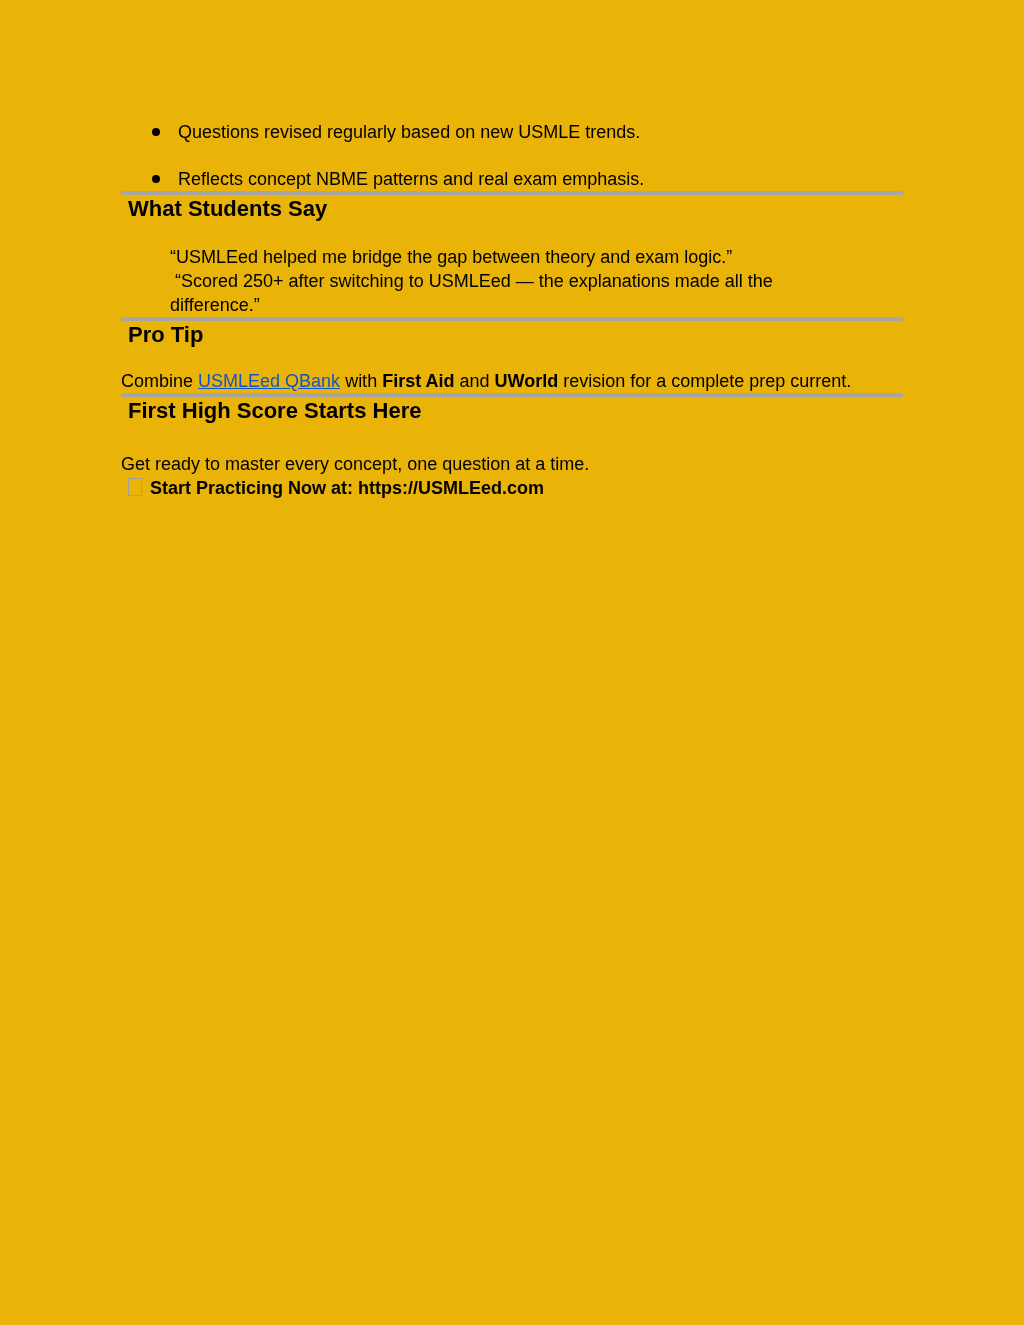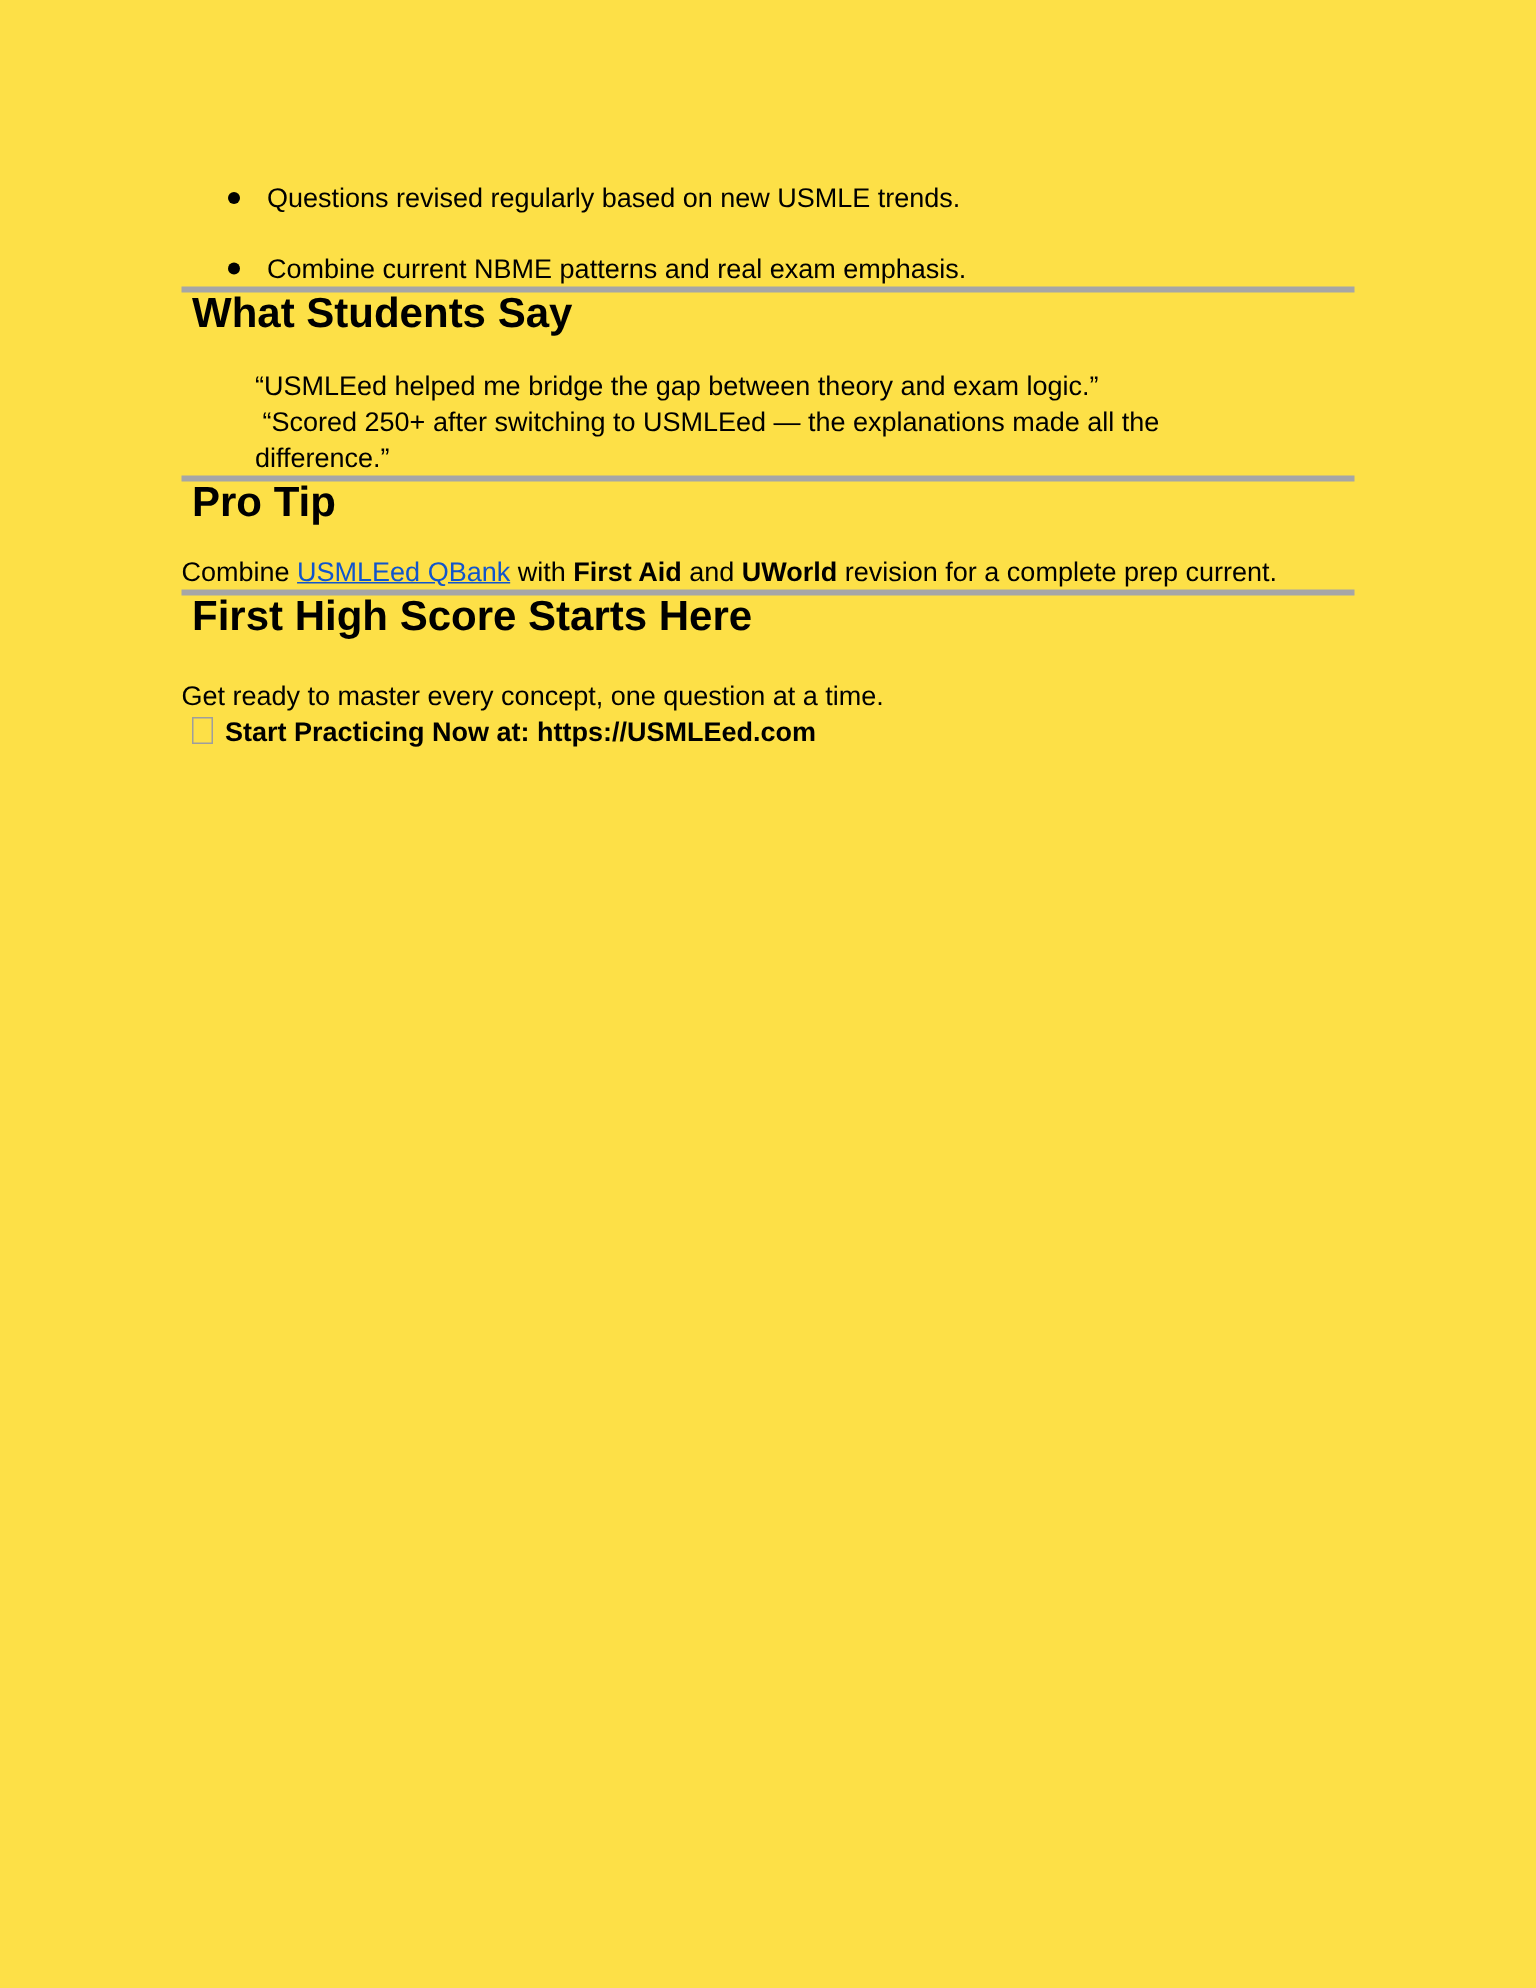--- a/index.html
+++ b/index.html
@@ -13,21 +13,21 @@
     color: #000000;
     font-family: "Liberation Sans", sans-serif;
     font-size: 18px;
     overflow: hidden;
   }
   .page {
     box-sizing: border-box;
     width: 1024px;
     height: 1325px;
     padding: 120px 121px 0 121px;
-    background: #fde047;
+    background: #eab308;
   }
   
   ul.bullets {
     list-style: none;
     margin: 0;
     padding: 0;
   }
   ul.bullets li {
     position: relative;
     padding-left: 57px;
@@ -52,21 +52,21 @@
     background: #a6a6a6;
     margin: 0;
   }
   .hr-1 { margin-top: 61px; }
   .hr-2 { margin-top: 36px; }
   .hr-3 { margin-top: 36px; }
   
   h2.section-heading {
     margin: 0;
     padding-left: 7px;
-    font-size: 28px;
+    font-size: 22px;
     line-height: 28px;
     font-weight: bold;
     color: #000000;
   }
   .h-1 { margin-top: 26px; }
   .h-2 { margin-top: 29px; }
   .h-3 { margin-top: 27px; }
   
   p {
     margin: 0;
@@ -105,21 +105,21 @@
 
 <div class="page">
 
   <ul class="bullets">
     <li>
       <span class="dot"></span>
       <span>Questions revised regularly based on new USMLE trends.</span>
     </li>
     <li>
       <span class="dot"></span>
-      <span>Combine current NBME patterns and real exam emphasis.</span>
+      <span>Reflects concept NBME patterns and real exam emphasis.</span>
     </li>
   </ul>
 
   <hr class="divider hr-1">
 
   <h2 class="section-heading h-1">What Students Say</h2>
 
   <p class="quote">“USMLEed helped me bridge the gap between theory and exam logic.”
  “Scored 250+ after switching to USMLEed — the explanations made all the
 difference.”</p>

